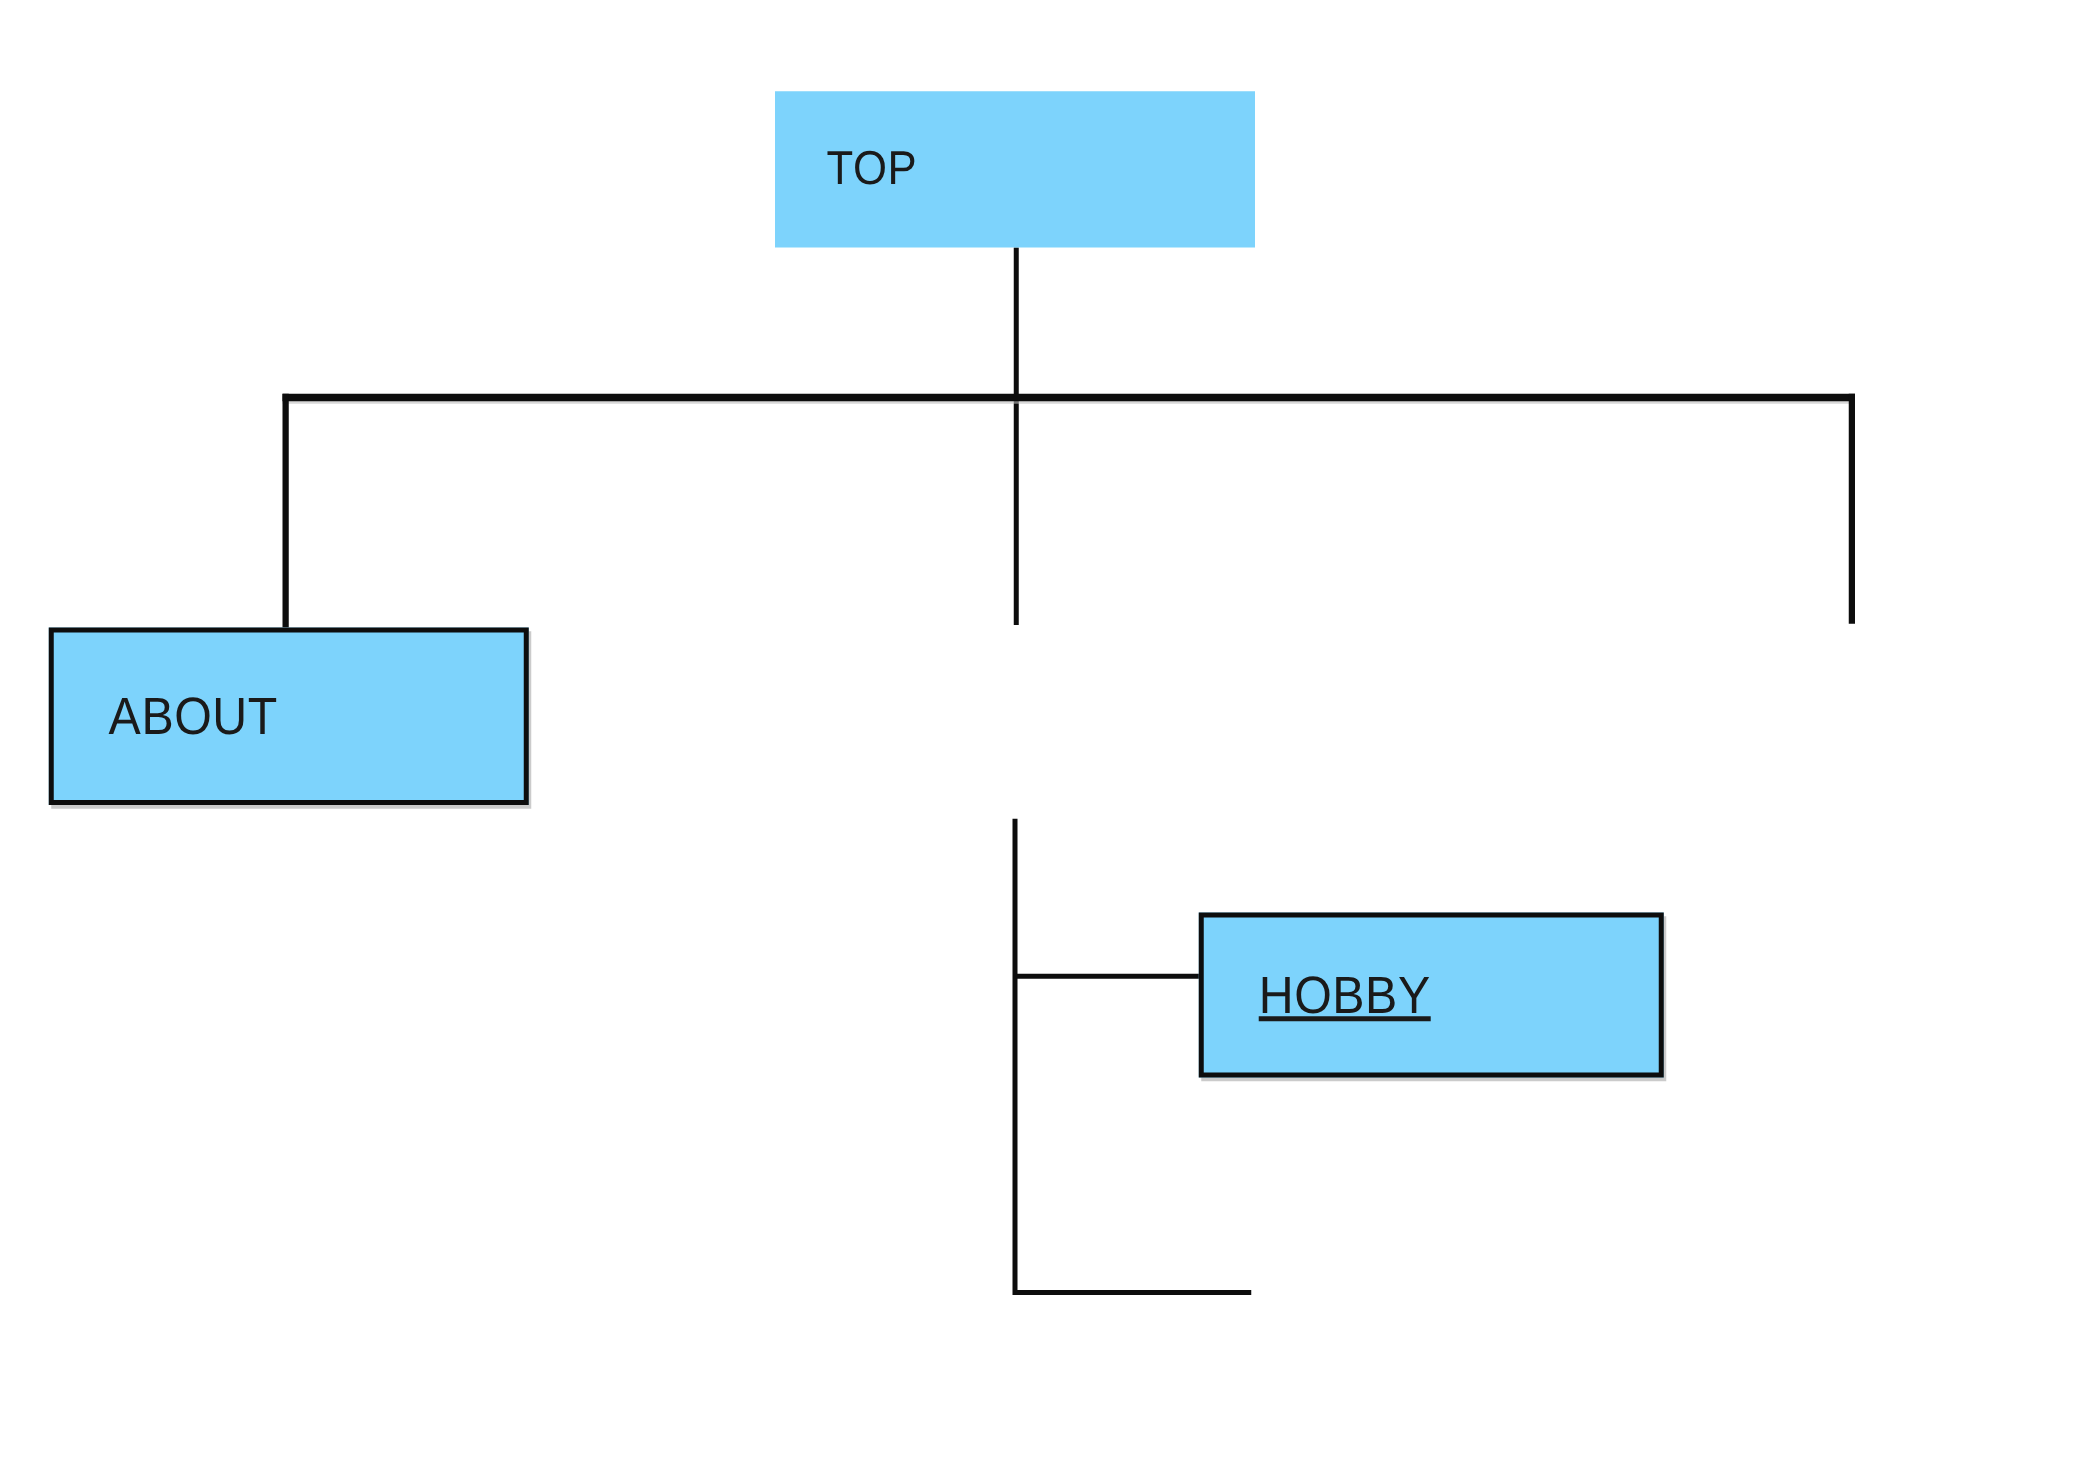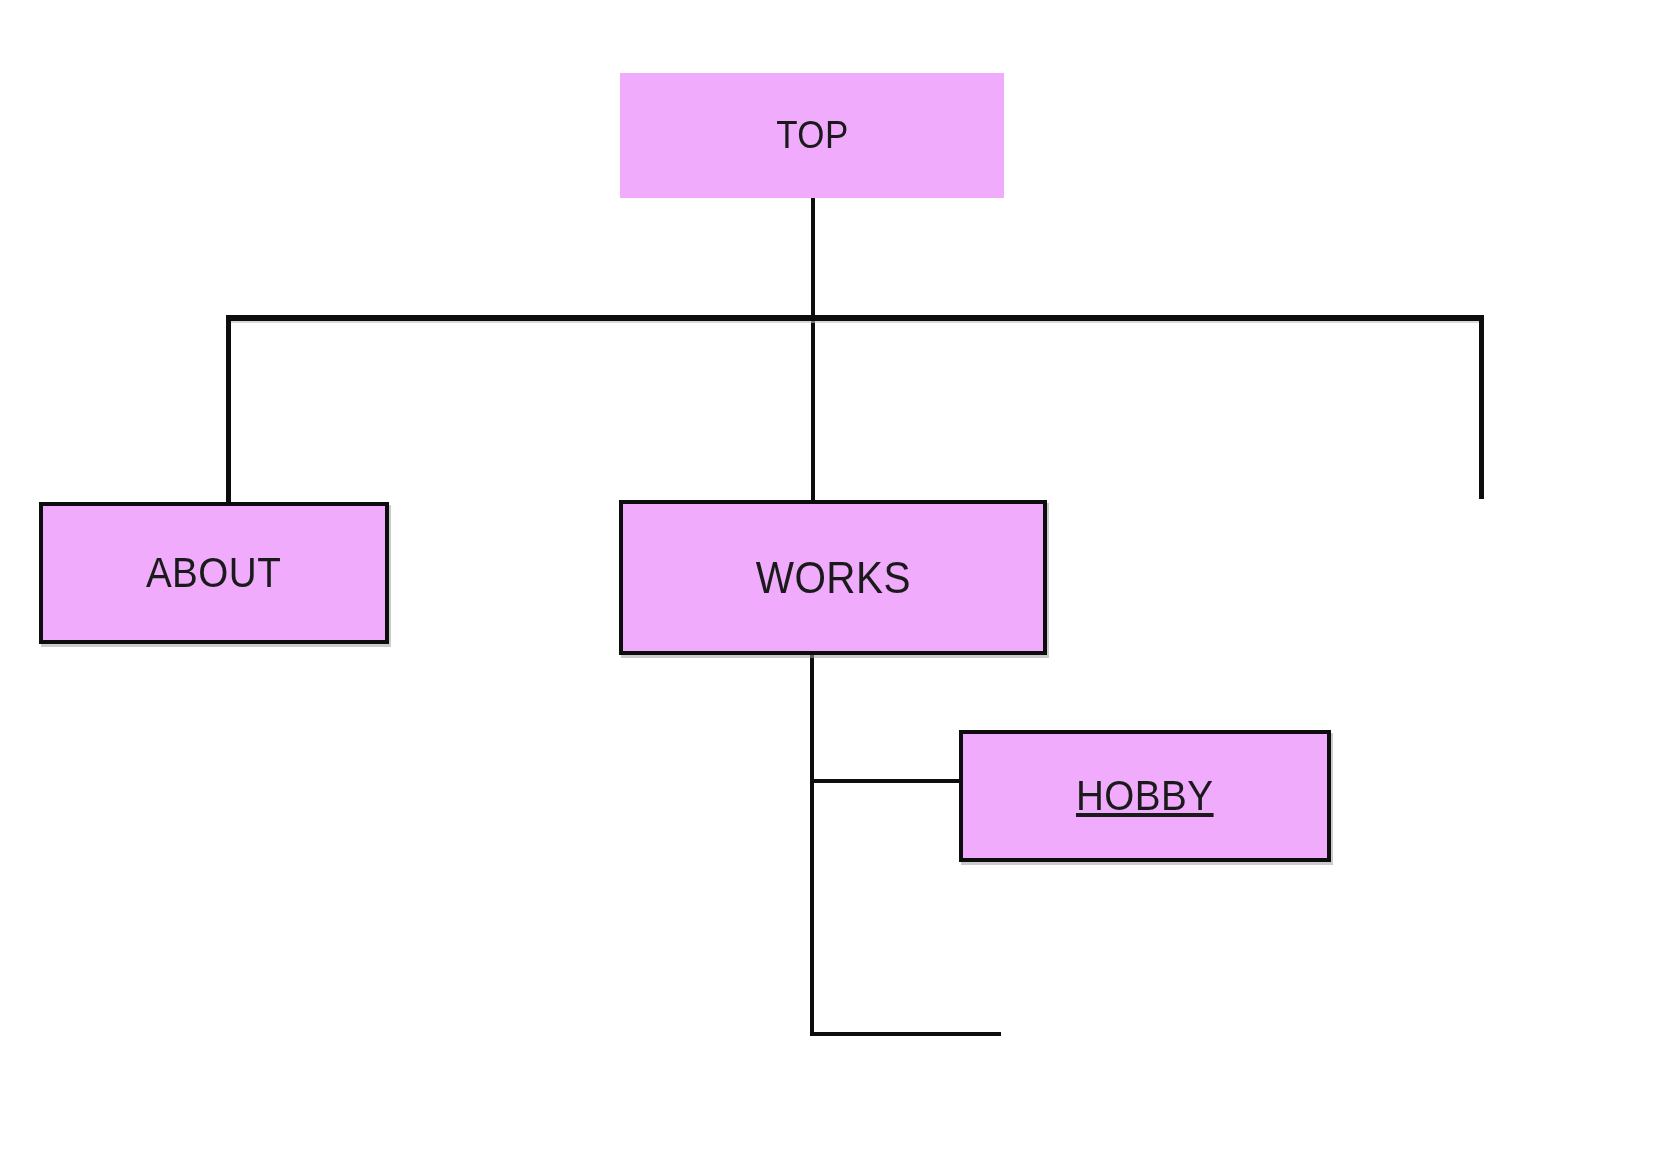--- a/index.html
+++ b/index.html
@@ -13,35 +13,36 @@
   }
   .canvas {
     position: relative;
     width: 1664px;
     height: 1168px;
     background: #ffffff;
   }
   
   .node {
     position: absolute;
-    background: #f0abfc;
+    background: #7dd3fc;
     display: flex;
     align-items: center;
-    justify-content: center;
+    justify-content: flex-start;
     box-sizing: border-box;
     color: #1a1a1a;
     font-size: 42px;
     letter-spacing: 0.5px;
+    padding-left: 38px;
   }
   .node.bordered {
     border: 4px solid #0d0d0d;
     box-shadow: 2px 3px 0 rgba(160,160,160,0.55);
   }
   .node-top     { left: 620px;  top: 73px;  width: 384px; height: 125px; font-size: 38px; }
-  .node-about   { left: 39px;   top: 502px; width: 350px; height: 142px; }
+  .node-about   { left: 39px;   top: 502px; width: 384px; height: 142px; }
   .node-works   { left: 619px;  top: 500px; width: 428px; height: 155px; font-size: 44px; }
   .node-contact { left: 1256px; top: 499px; width: 387px; height: 143px; }
   .node-hobby   { left: 959px; top: 730px; width: 372px; height: 132px; text-decoration: underline; }
   .node-lecture { left: 1001px; top: 964px; width: 462px; height: 148px; }
   .node-label { display: inline-block; transform: scaleX(0.92); }
   
   .edge {
     position: absolute;
     background: #0d0d0d;
   }
@@ -74,23 +75,20 @@
   <div class="edge edge-stub-lecture"></div>
 
   <div class="node node-top">
     <span class="node-label">TOP</span>
   </div>
 
   <div class="node bordered node-about">
     <span class="node-label">ABOUT</span>
   </div>
 
-  <div class="node bordered node-works">
-    <span class="node-label">WORKS</span>
-  </div>
 
 
   <div class="node bordered node-hobby">
     <span class="node-label">HOBBY</span>
   </div>
 
 
 </div>
 
 </body></html>

